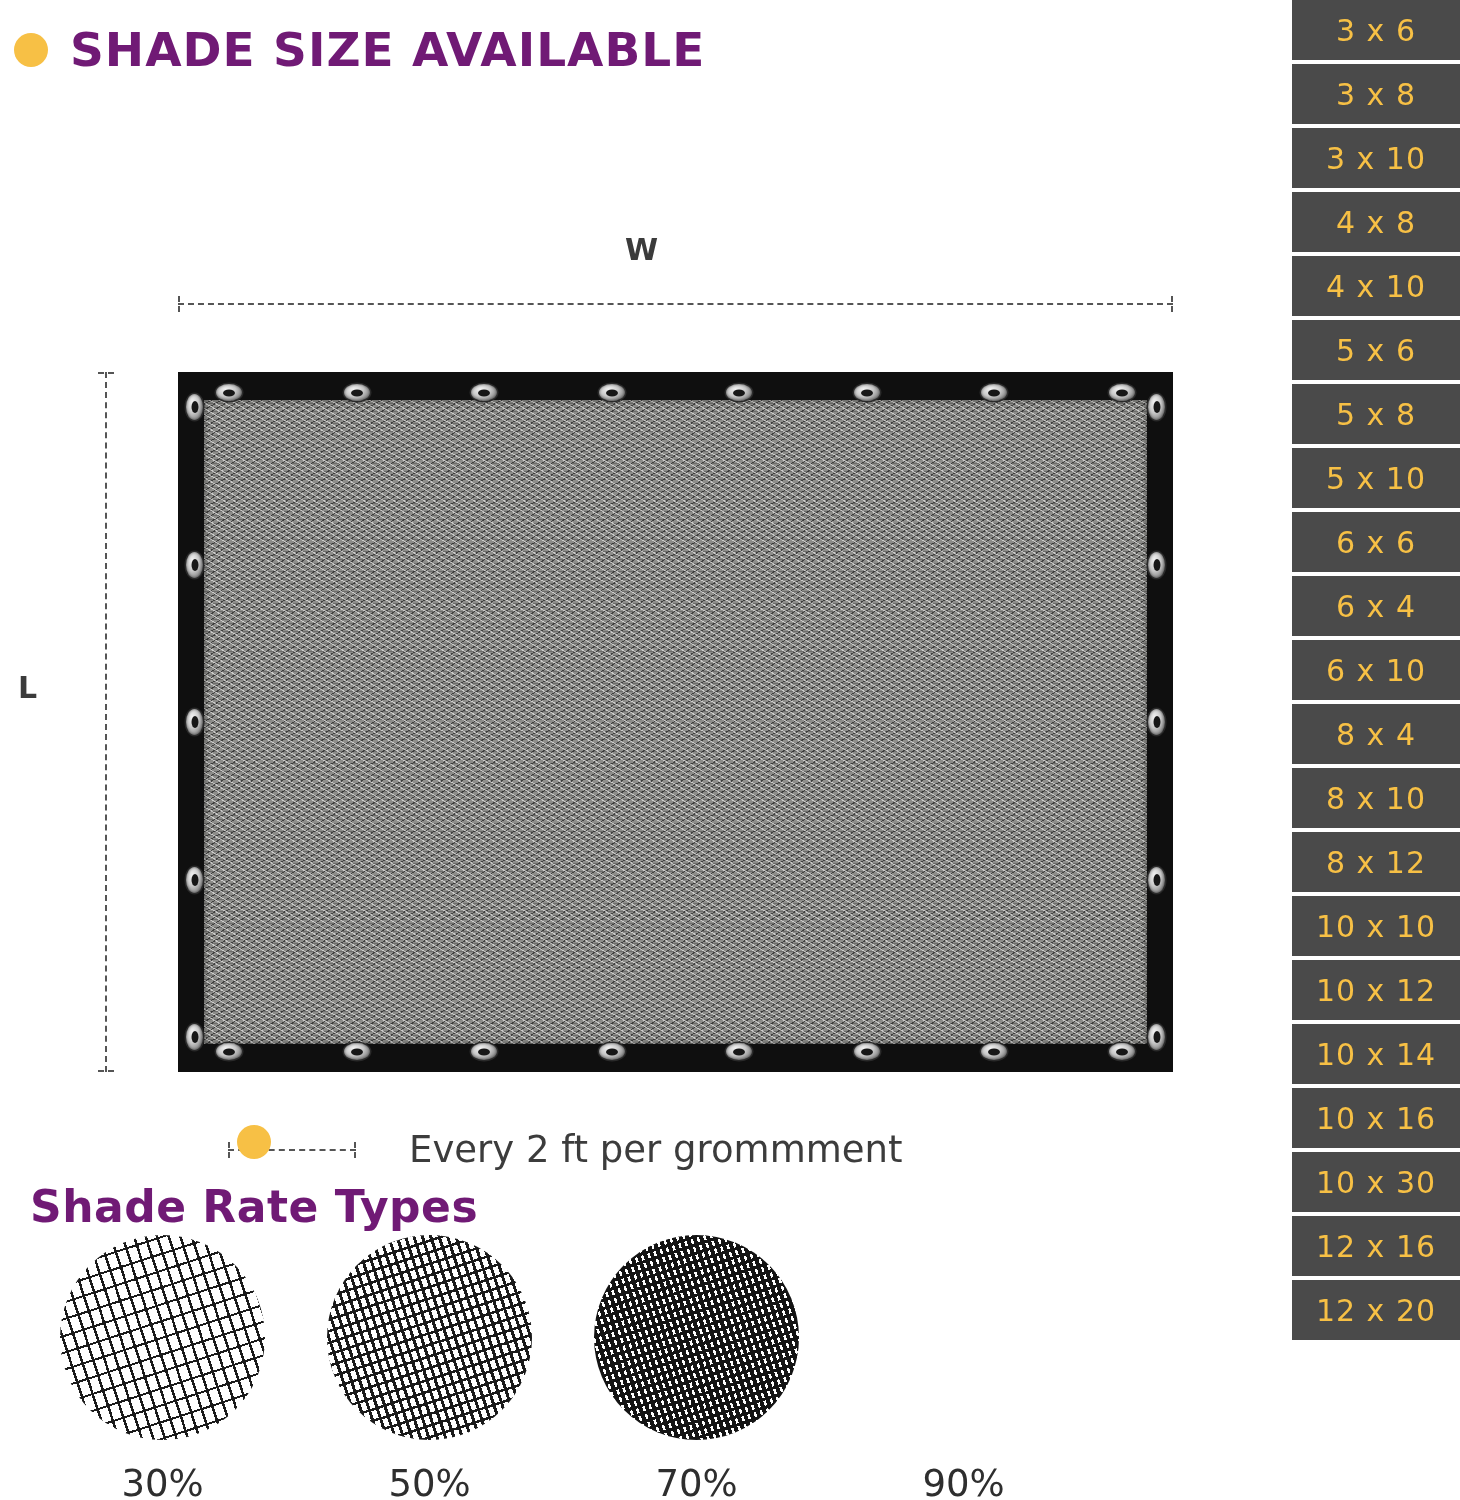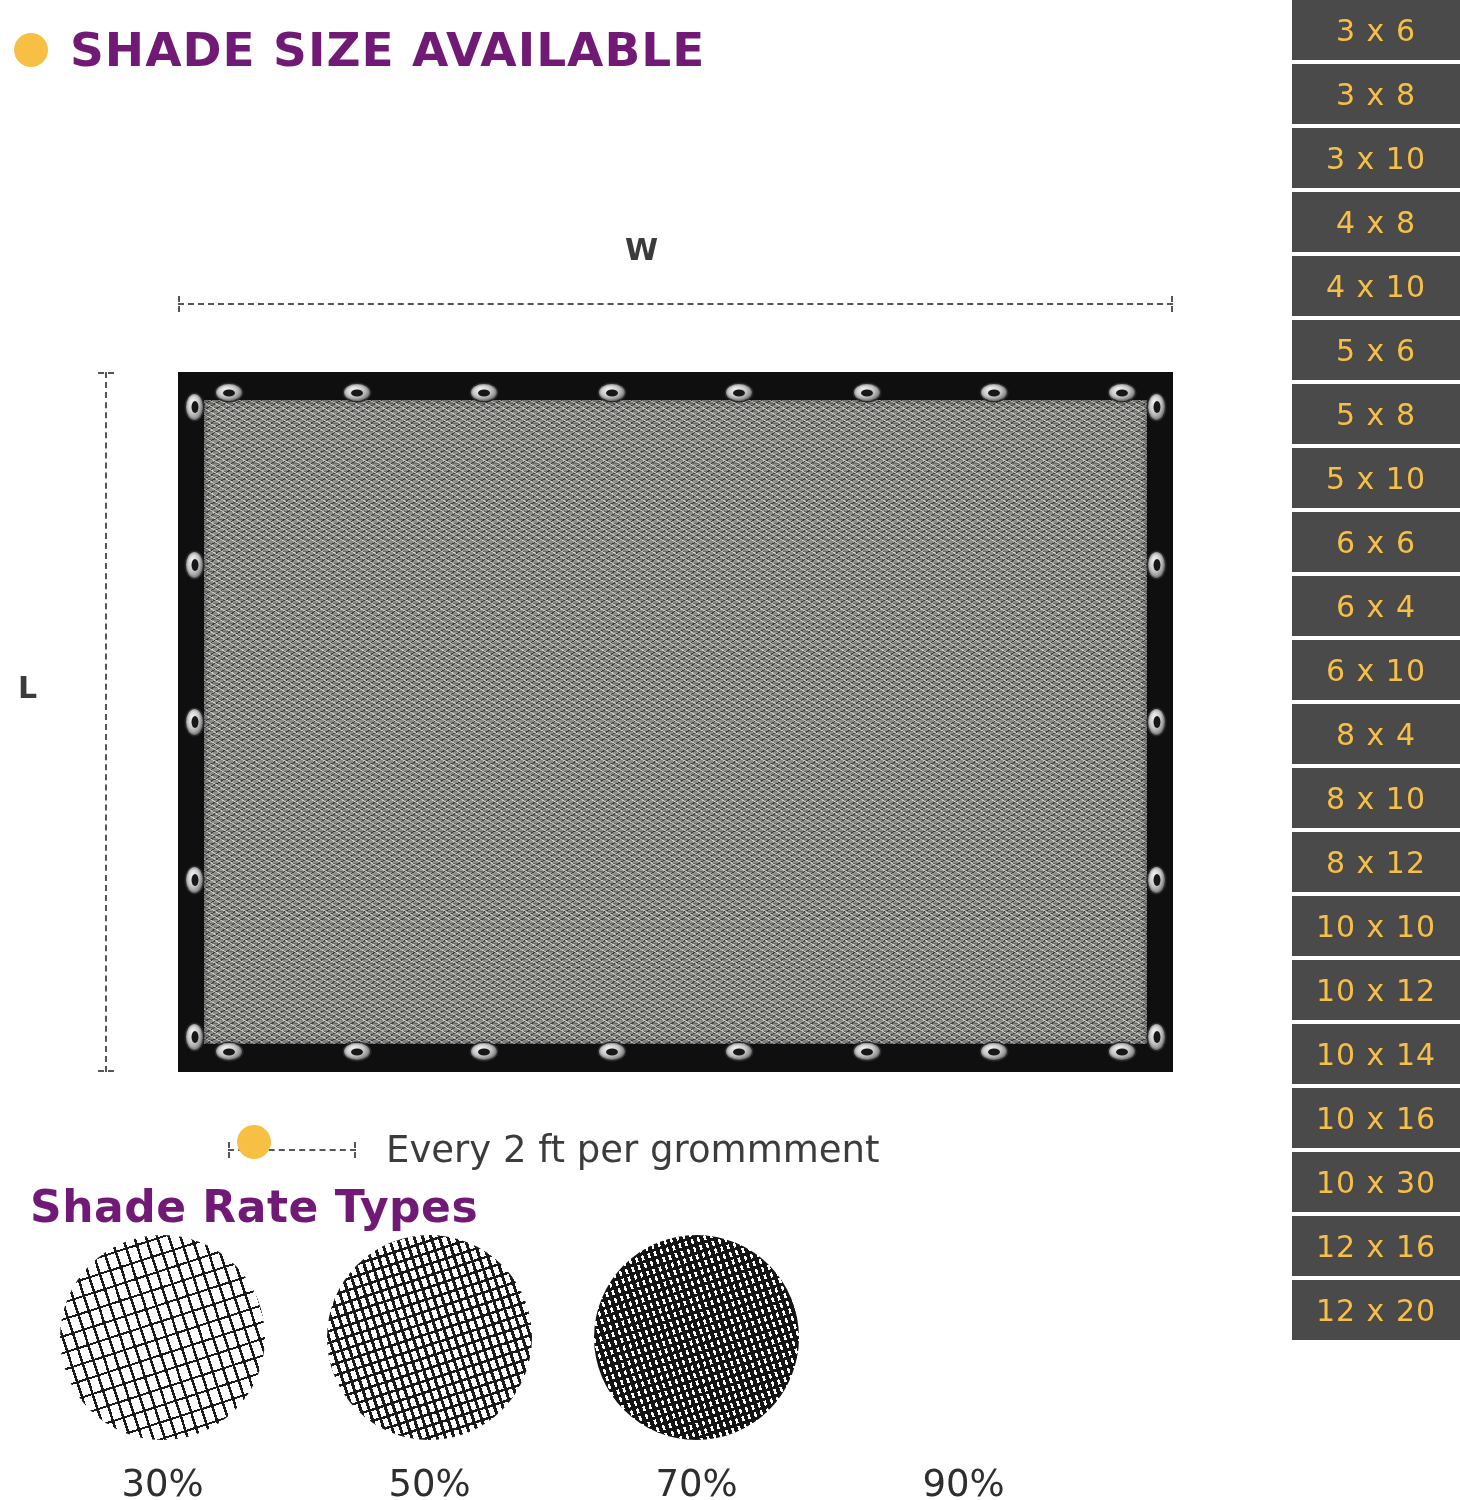--- a/index.html
+++ b/index.html
@@ -168,21 +168,21 @@
     height: 12px;
   }
 
   
   #grommet-note {
     position: absolute;
     left: 228px;
     top: 1028px;
     display: flex;
     align-items: center;
-    gap: 30px;
+    gap: 53px;
     text-align: center;
   }
   #grommet-note .mini-dim {
     position: relative;
     width: 128px;
     height: 16px;
   }
   #grommet-note .mini-dim .line {
     position: absolute;
     left: 0; top: 7px;

